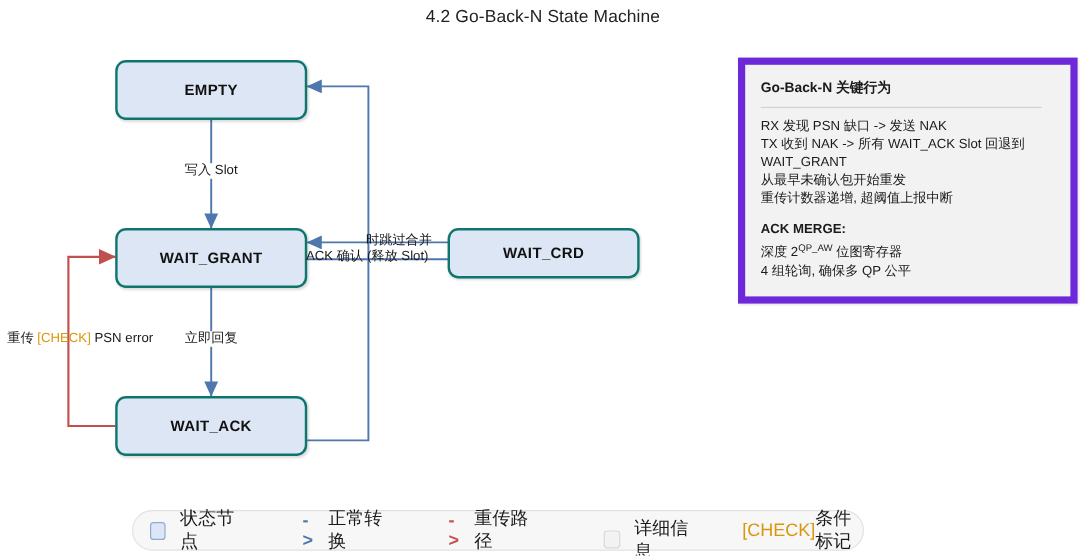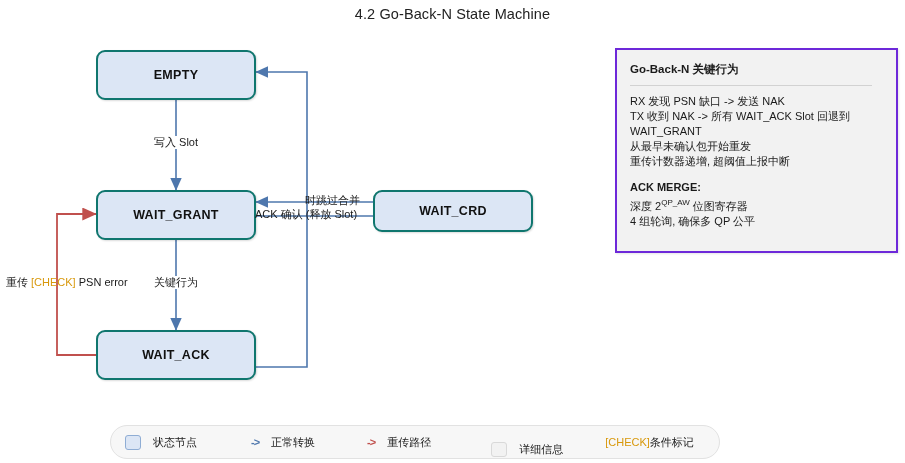--- a/index.html
+++ b/index.html
@@ -48,41 +48,41 @@
   #lbl-write   {left:152px;top:136px;}
   #lbl-arb     {left:152px;top:276px;}
   #lbl-block   {left:303px;top:194px;background:transparent;}
   #lbl-ackok   {left:253px;top:208px;background:transparent;}
   #lbl-retrans {left:4px;  top:276px;background:transparent;}
   .chk{color:#d8980b;}
 
   
   .panel{
     position:absolute;left:615px;top:48px;width:283px;height:205px;
-    background:#f2f2f2;border:2px solid #6d28d9;box-sizing:border-box;
+    background:#f2f2f2;border:6px solid #6d28d9;box-sizing:border-box;
     padding:12px 24px 0 13px;
     box-shadow:1px 1px 2px rgba(0,0,0,.10);
   }
   .panel h3{
     margin:0 0 8px 0;font-size:11.5px;font-weight:bold;color:#1a1a1a;
   }
   .panel hr{
     border:0;border-top:1px solid #d2d2d2;margin:0 0 8px 0;
   }
   .panel p{margin:0;font-size:11px;line-height:15px;color:#1a1a1a;}
   .panel .sect-title{font-weight:bold;margin-top:11px;}
   .sup{font-size:8px;vertical-align:super;}
 
   
   .legend{
     position:absolute;left:110px;top:425px;width:610px;height:34px;
     background:#f7f7f7;border:1px solid #e2e2e2;border-radius:17px;
     box-sizing:border-box;
     display:flex;align-items:center;gap:0;
-    font-size:11px;color:#1a1a1a;
+    font-size:15px;color:#1a1a1a;
   }
   .lg-item{display:flex;align-items:center;}
   .sw{width:16px;height:15px;border-radius:3px;box-sizing:border-box;}
   .sw.state{background:#dce6f5;border:1px solid #8fadd4;}
   .sw.detail{background:#f2f2f2;border:1px solid #d9d9d9;}
   .arrow-n{color:#4e77ad;font-weight:bold;letter-spacing:-1px;}
   .arrow-r{color:#c0504d;font-weight:bold;letter-spacing:-1px;}
   .lg-pad-1{padding-left:14px;}
   .lg-pad-2{padding-left:54px;}
   .lg-pad-3{padding-left:52px;}
@@ -131,21 +131,21 @@
       <path d="M96,355 L57,355 L57,214 L96,214" stroke="#c0504d" stroke-width="1.8" fill="none" marker-end="url(#ah-red)"></path>
     </g>
   </svg>
 
   <div class="node" id="node-empty">EMPTY</div>
   <div class="node" id="node-waitgrant">WAIT_GRANT</div>
   <div class="node" id="node-waitack">WAIT_ACK</div>
   <div class="node" id="node-waitcrd">WAIT_CRD</div>
 
   <div class="elabel" id="lbl-write">写入 Slot</div>
-  <div class="elabel" id="lbl-arb">关键行为</div>
+  <div class="elabel" id="lbl-arb">立即回复</div>
   <div class="elabel" id="lbl-block">时跳过合并</div>
   <div class="elabel" id="lbl-ackok">ACK 确认 (释放 Slot)</div>
   <div class="elabel" id="lbl-retrans"><span>重传 </span><span class="chk">[CHECK]</span><span> PSN error</span></div>
 
   <div class="panel">
     <h3>Go-Back-N 关键行为</h3>
     <hr>
     <p>RX 发现 PSN 缺口 -&gt; 发送 NAK</p>
     <p>TX 收到 NAK -&gt; 所有 WAIT_ACK Slot 回退到</p>
     <p>WAIT_GRANT</p>

